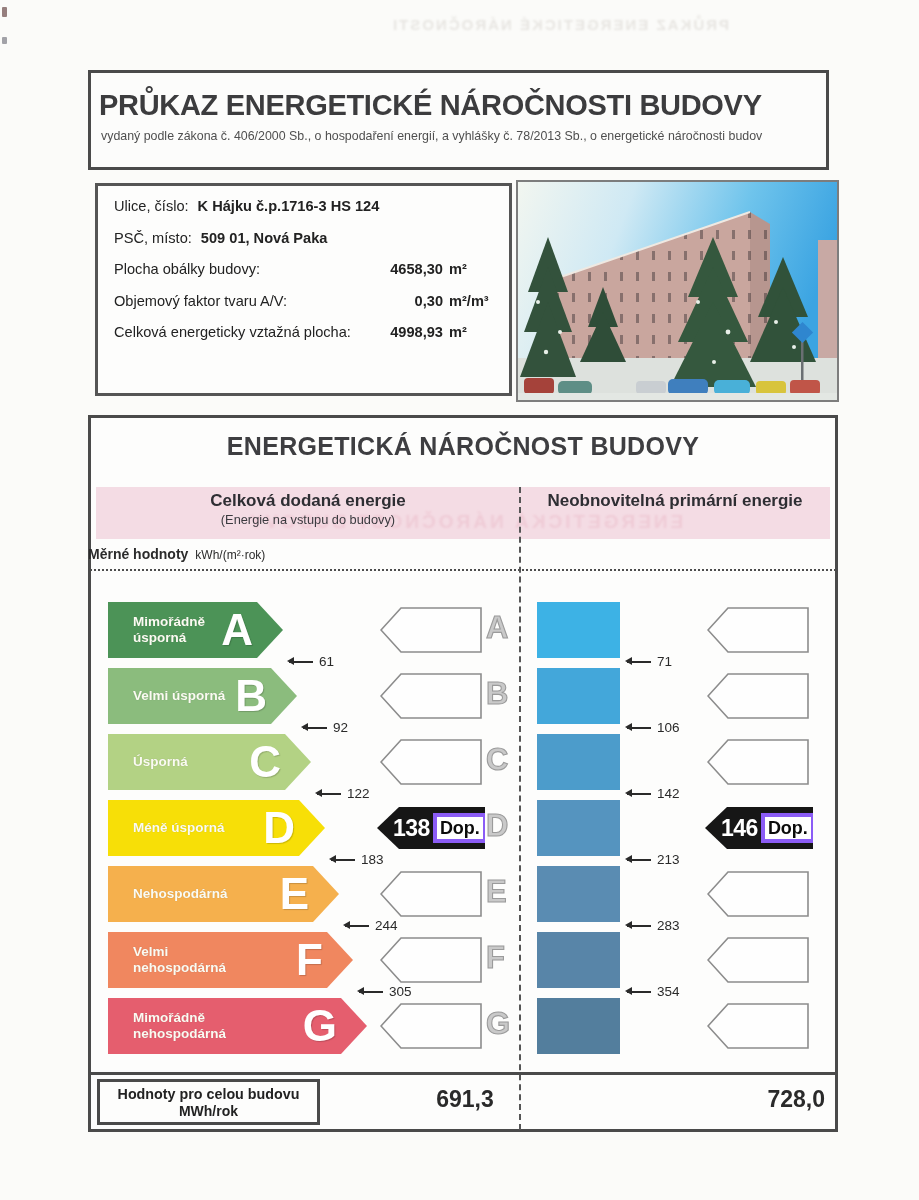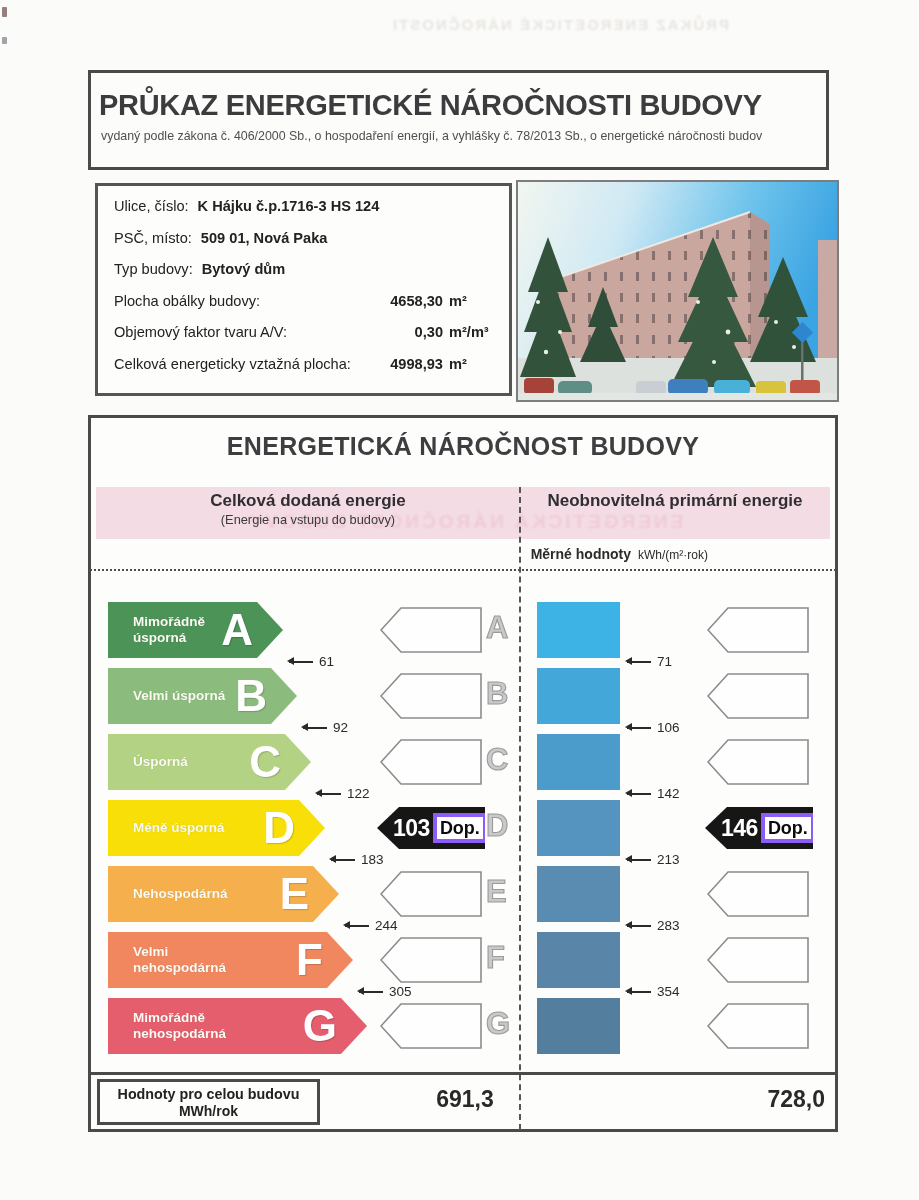--- a/index.html
+++ b/index.html
@@ -39,21 +39,21 @@
   .section-box{left:88px;top:415px;width:750px;height:717px;border:3px solid #4a4a4a;background:#fdfdfc;
                box-sizing:border-box;}
   .section-title{left:88px;top:432px;width:750px;text-align:center;font-size:25px;font-weight:bold;
                  color:#3e3e41;letter-spacing:.3px;}
   .pink-band{left:96px;top:487px;width:734px;height:52px;background:#f4dce4;}
   .col-head{top:491px;text-align:center;}
   .col-head .ch-title{font-size:17px;font-weight:bold;color:#2e2e33;}
   .col-head .ch-sub{font-size:12.8px;color:#3a3a3f;margin-top:1px;}
   .col-head-left{left:96px;width:424px;}
   .col-head-right{left:520px;width:310px;}
-  .units-line{left:88px;top:545px;width:620px;text-align:right;}
+  .units-line{left:88px;top:545px;width:620px;text-align:left;}
   .units-label{font-size:14px;font-weight:bold;color:#2b2b2b;}
   .units-val{font-size:12px;color:#2b2b2b;margin-left:7px;}
   .h-dotted{left:90px;top:569px;width:746px;height:0;border-top:2px dotted #4d4d4d;}
   .v-dashed{left:519px;top:487px;width:0;height:643px;border-left:2px dashed #555;}
 
   
   .row{left:0;width:919px;height:56px;}
   .r0{top:602px}.r1{top:668px}.r2{top:734px}.r3{top:800px}.r4{top:866px}.r5{top:932px}.r6{top:998px}
   .bar{position:absolute;left:108px;top:0;height:56px;
        clip-path:polygon(0 0,calc(100% - 26px) 0,100% 50%,calc(100% - 26px) 100%,0 100%);}
@@ -111,24 +111,20 @@
   </div>
 
   <div class="abs info-box">
     <div class="info-row">
       <span class="info-label">Ulice, číslo:</span>
       <span class="info-value">K Hájku č.p.1716-3 HS 124</span>
     </div>
     <div class="info-row">
       <span class="info-label">PSČ, místo:</span>
       <span class="info-value">509 01, Nová Paka</span>
-    </div>
-    <div class="info-row">
-      <span class="info-label">Typ budovy:</span>
-      <span class="info-value">Bytový dům</span>
     </div>
     <div class="info-row spread">
       <span class="info-label">Plocha obálky budovy:</span>
       <span class="info-value">4658,30</span>
       <span class="info-unit">m²</span>
     </div>
     <div class="info-row spread">
       <span class="info-label">Objemový faktor tvaru A/V:</span>
       <span class="info-value">0,30</span>
       <span class="info-unit">m²/m³</span>
@@ -274,21 +270,21 @@
         </svg>
     </div>
   </div>
 
   <div class="abs row r3">
     <div class="bar i3" style="background: rgb(247, 223, 7);">
       <div class="bar-label">Méně úsporná</div>
       <div class="bar-letter">D</div>
     </div>
     <div class="black-arrow ba-mid">
-      <span class="ba-value">103</span>
+      <span class="ba-value">138</span>
       <span class="ba-marker">Dop.</span>
     </div>
     <div class="mid-letter">D</div>
     <div class="blue-bar" style="background: rgb(85, 148, 191);"></div>
     <div class="black-arrow ba-right">
       <span class="ba-value">146</span>
       <span class="ba-marker">Dop.</span>
     </div>
   </div>
 

